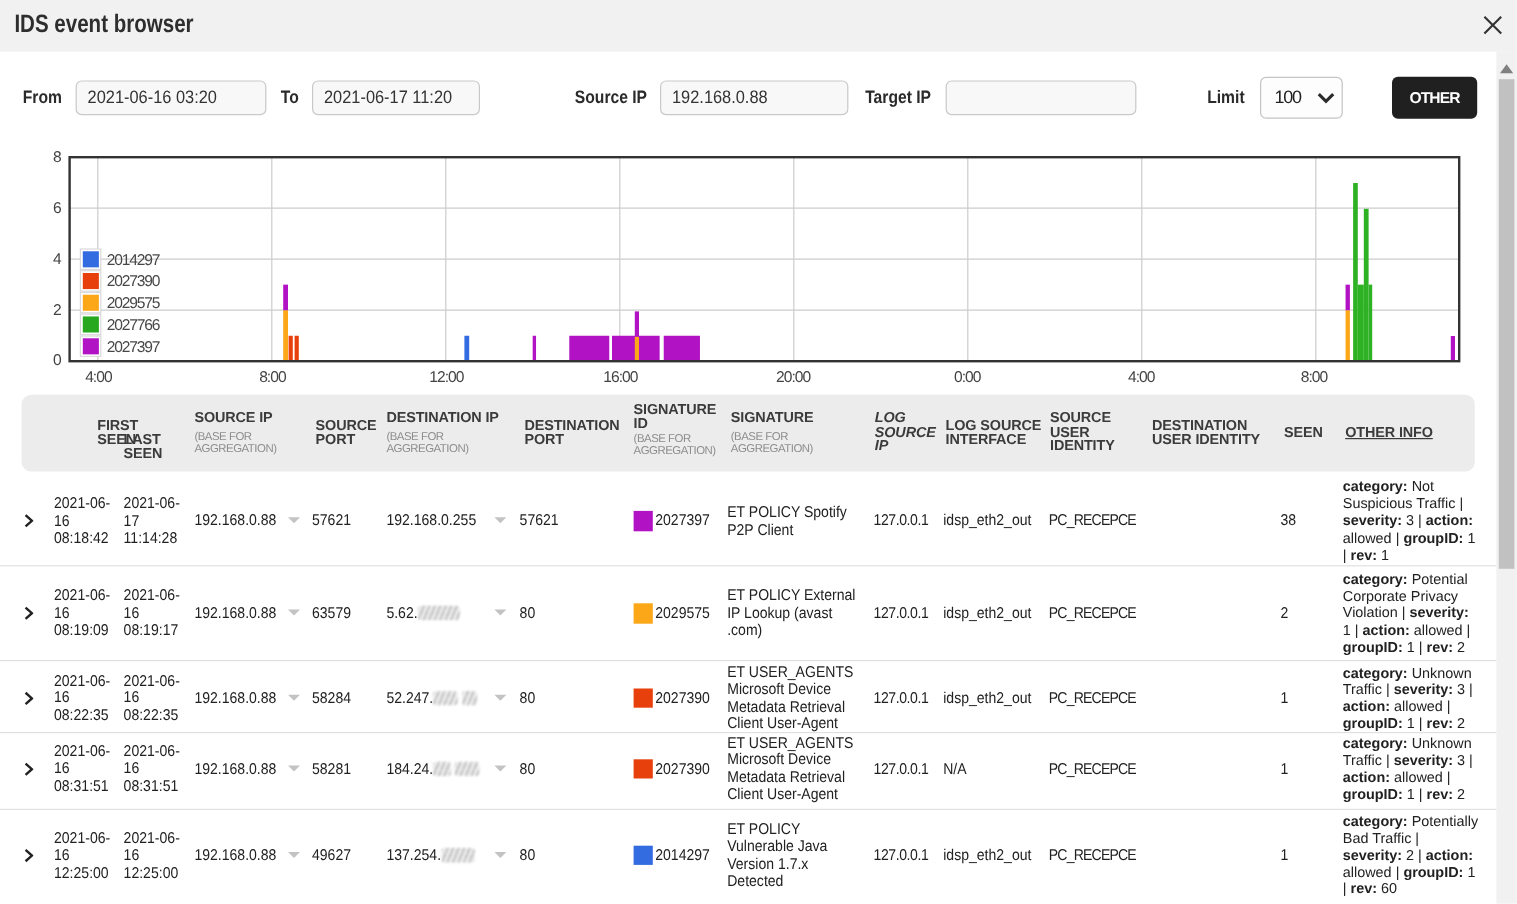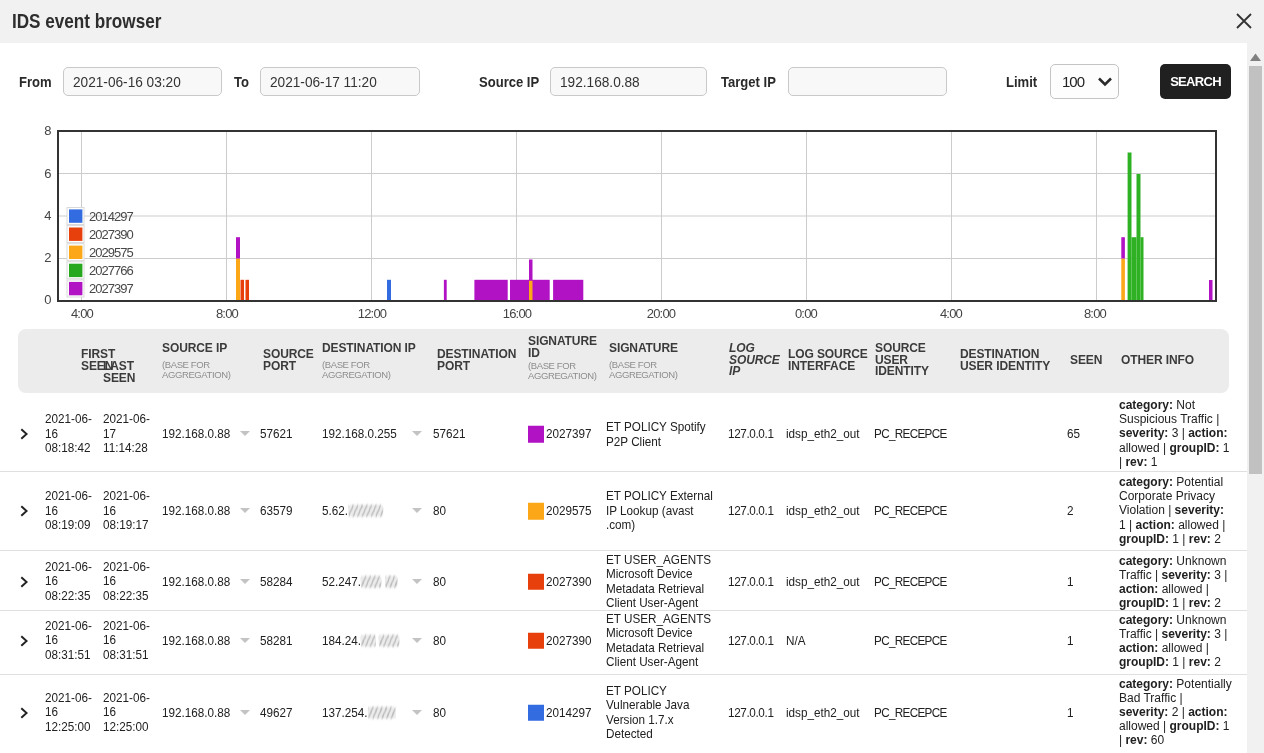--- a/index.html
+++ b/index.html
@@ -56,35 +56,35 @@
 </svg>
 <div id="sbtrack"></div>
 <div id="sbthumb"></div>
 <svg class="abs" style="left:1248px; top:52px;" width="15" height="11" viewBox="0 0 15 11">
   <path d="M7.5 1.5 L13 9 L2 9 Z" fill="#808080"></path>
 </svg>
 
 <span class="flabel" style="left:19px;">From</span>
 <div class="finput" style="left:63px; width:159px;"><span>2021-06-16 03:20</span></div>
 <span class="flabel" style="left:234px;">To</span>
-<div class="finput" style="left:260px; width:160px;"><span>2021-06-17 11:20</span></div>
+<div class="finput" style="left:260px; width:140px;"><span>2021-06-17 11:20</span></div>
 <span class="flabel" style="left:479px;">Source IP</span>
 <div class="finput" style="left:550px; width:157px;"><span>192.168.0.88</span></div>
 <span class="flabel" style="left:721px;">Target IP</span>
 <div class="finput" style="left:788px; width:159px;"></div>
 <span class="flabel" style="left:1006px;">Limit</span>
 <div class="abs" style="left:1050px; top:64px; width:69px; height:35px; background:#fdfdfd;
   border:1px solid #c4c4c4; border-radius:5px;"></div>
 <span class="abs" style="left:1062px; top:73px; font-size:15px; color:#222; letter-spacing:-1px;">100</span>
 <svg class="abs" style="left:1096px; top:76px;" width="18" height="12" viewBox="0 0 18 12">
   <path d="M3 2.5 L9 8.5 L15 2.5" stroke="#2b2b2b" stroke-width="2.6" fill="none"></path>
 </svg>
 <div class="abs" style="left:1160px; top:64px; width:71px; height:35px; background:#202020;
   border-radius:5px; color:#fff; font-size:13px; font-weight:bold; text-align:center;
-  line-height:35px; letter-spacing:-0.7px;">SEARCH</div>
+  line-height:35px; letter-spacing:-0.7px;">OTHER</div>
 
 <svg class="abs" style="left:0; top:0;" width="1247" height="325" viewBox="0 0 1247 325" font-family="Liberation Sans, sans-serif">
   <g stroke="#cccccc" stroke-width="1">
     <line x1="58" y1="173.5" x2="1216" y2="173.5"></line>
     <line x1="58" y1="216" x2="1216" y2="216"></line>
     <line x1="58" y1="258.5" x2="1216" y2="258.5"></line>
     <line x1="81.5" y1="131" x2="81.5" y2="301"></line>
     <line x1="226.5" y1="131" x2="226.5" y2="301"></line>
     <line x1="371.5" y1="131" x2="371.5" y2="301"></line>
     <line x1="516.5" y1="131" x2="516.5" y2="301"></line>
@@ -165,42 +165,42 @@
   <span class="h1" style="left:419px; top:20px;">DESTINATION<br>PORT</span>
   <span class="h1" style="left:510px; top:7px;">SIGNATURE<br>ID</span>
   <span class="h2" style="left:510px; top:32px;">(BASE FOR<br>AGGREGATION)</span>
   <span class="h1" style="left:591px; top:14px;">SIGNATURE</span>
   <span class="h2" style="left:591px; top:31px;">(BASE FOR<br>AGGREGATION)</span>
   <span class="h1" style="left:711px; top:14px;font-style:italic;">LOG<br>SOURCE<br>IP</span>
   <span class="h1" style="left:770px; top:20px;">LOG SOURCE<br>INTERFACE</span>
   <span class="h1" style="left:857px; top:14px;">SOURCE<br>USER<br>IDENTITY</span>
   <span class="h1" style="left:942px; top:20px;">DESTINATION<br>USER IDENTITY</span>
   <span class="h1" style="left:1052px; top:26px;">SEEN</span>
-  <span class="h1" style="left:1103px; top:26px;">OTHER INFO</span>
+  <span class="h1" style="left:1103px; top:26px;text-decoration:underline;">OTHER INFO</span>
 </div>
 
 <div class="row r1" style="top:393px; height:79px;">
   <svg class="chev" width="8" height="12" viewBox="0 0 8 12">
       <path d="M1.3 1.3 L6.6 6 L1.3 10.7" stroke="#222" stroke-width="2" fill="none"></path>
     </svg>
   <span class="cell wrap" style="left:45px;">2021-06-<br>16<br>08:18:42</span>
   <span class="cell wrap" style="left:103px;">2021-06-<br>17<br>11:14:28</span>
   <span class="cell" style="left:162px;">192.168.0.88</span>
   <span class="caret" style="left:240px;"></span>
   <span class="cell" style="left:260px;">57621</span>
   <span class="cell" style="left:322px;">192.168.0.255</span>
   <span class="caret" style="left:412px;"></span>
   <span class="cell" style="left:433px;">57621</span>
   <span class="sq" style="left:527.5px; background:#b112c4;"></span>
   <span class="cell" style="left:546px;">2027397</span>
   <span class="cell wrap" style="left:606px;">ET POLICY Spotify<br>P2P Client</span>
   <span class="cell" style="left:728px; letter-spacing:-0.4px;">127.0.0.1</span>
   <span class="cell" style="left:786px;">idsp_eth2_out</span>
   <span class="cell" style="left:874px; letter-spacing:-0.75px;">PC_RECEPCE</span>
-  <span class="cell" style="left:1067px;">65</span>
+  <span class="cell" style="left:1067px;">38</span>
   <span class="cell wrap oinfo" style="left:1119px;"><b>category:</b> Not<br>Suspicious Traffic |<br><b>severity:</b> 3 | <b>action:</b><br>allowed | <b>groupID:</b> 1<br>| <b>rev:</b> 1</span>
 </div>
 <div class="row r2" style="top:472px; height:79px;">
   <svg class="chev" width="8" height="12" viewBox="0 0 8 12">
       <path d="M1.3 1.3 L6.6 6 L1.3 10.7" stroke="#222" stroke-width="2" fill="none"></path>
     </svg>
   <span class="cell wrap" style="left:45px;">2021-06-<br>16<br>08:19:09</span>
   <span class="cell wrap" style="left:103px;">2021-06-<br>16<br>08:19:17</span>
   <span class="cell" style="left:162px;">192.168.0.88</span>
   <span class="caret" style="left:240px;"></span>

